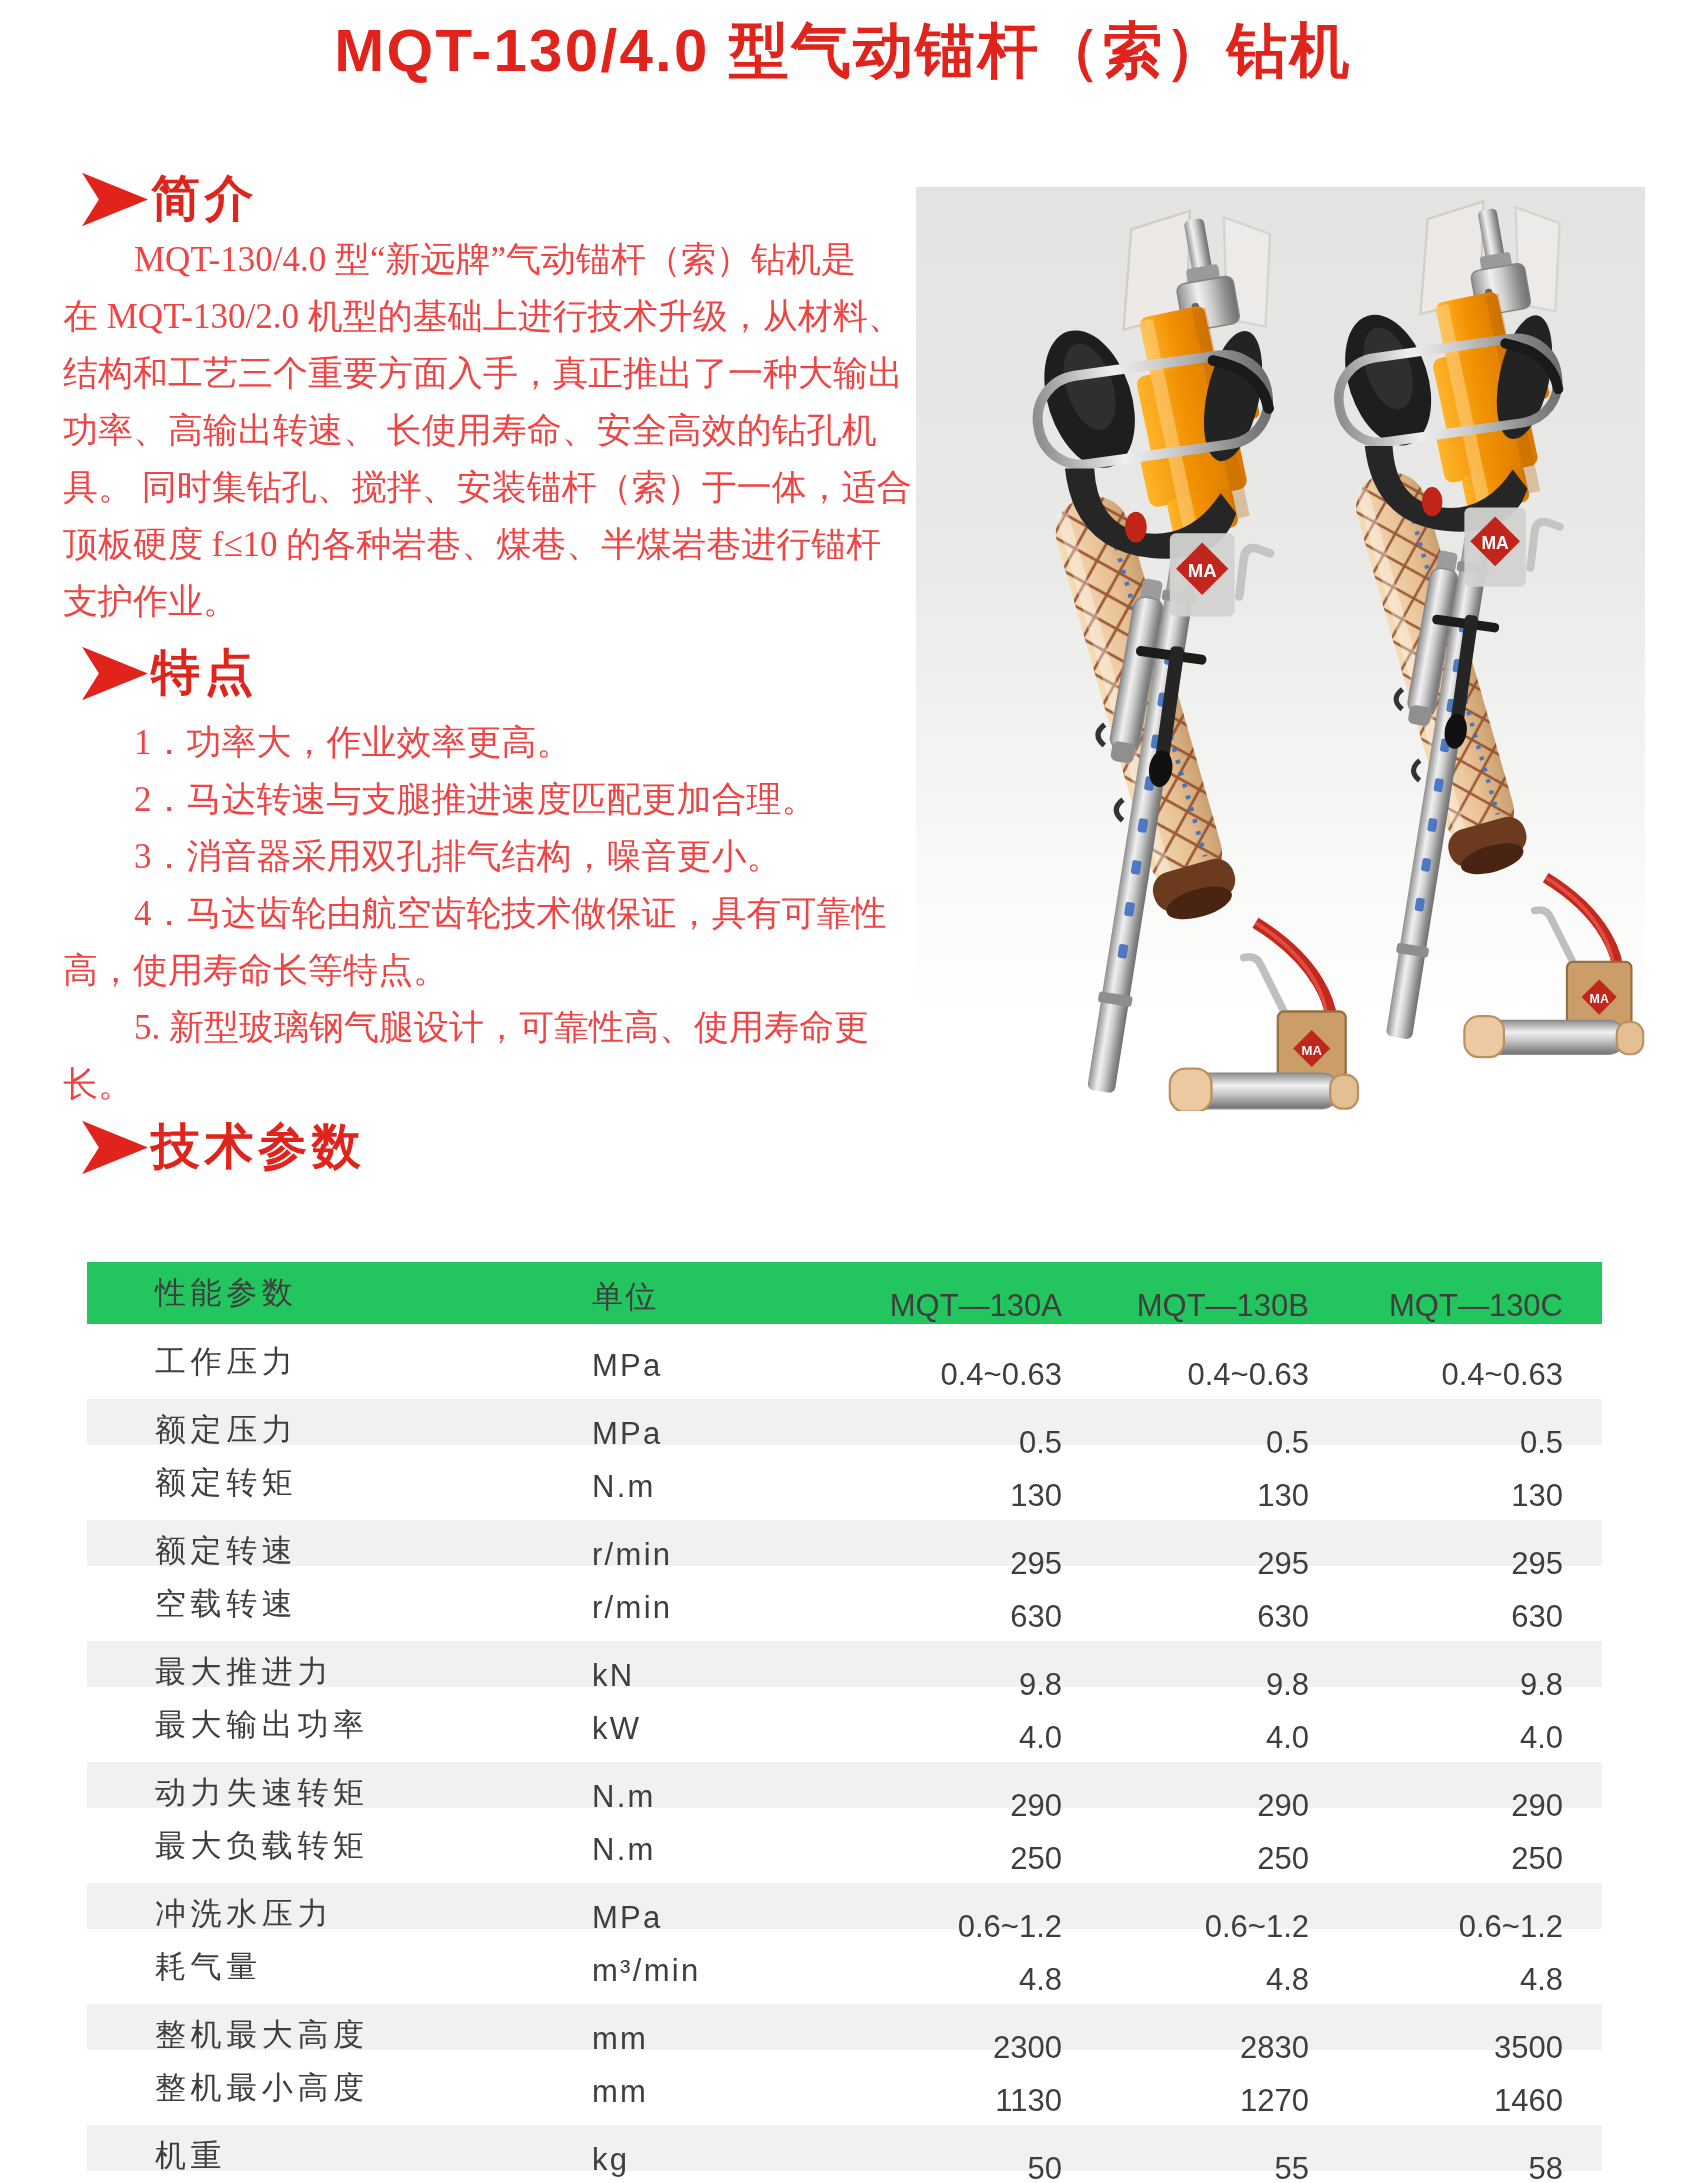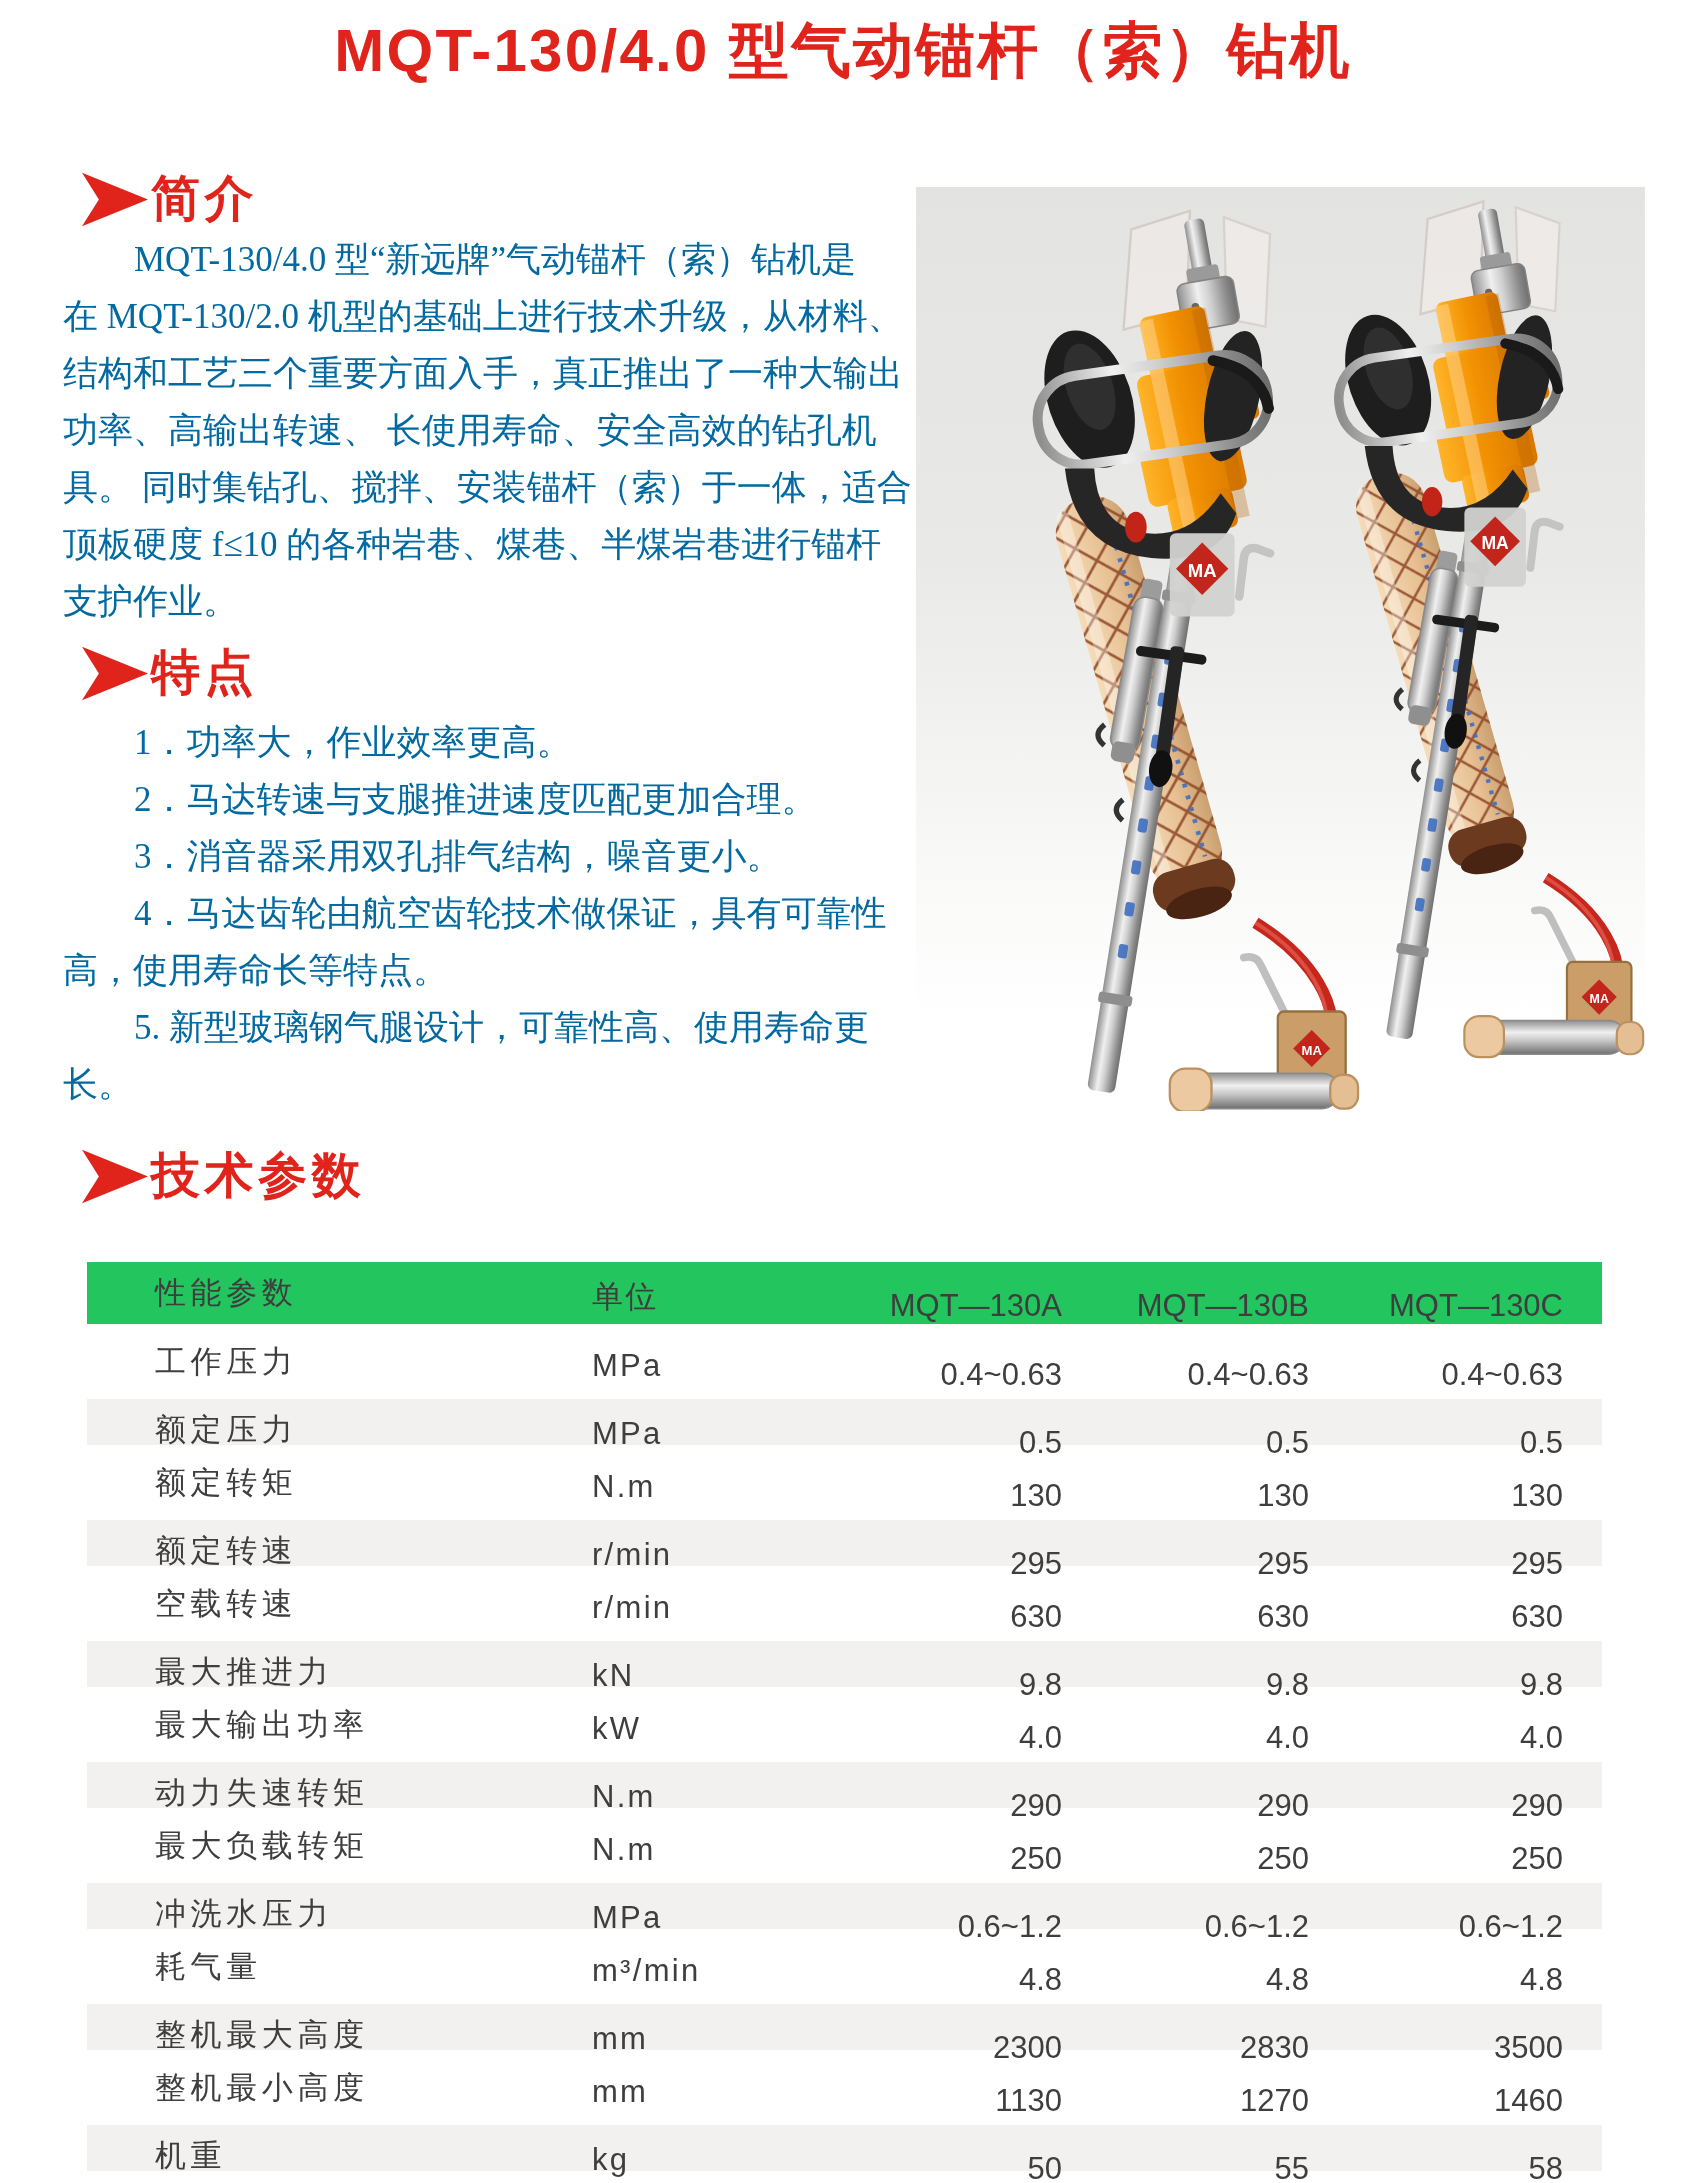--- a/index.html
+++ b/index.html
@@ -21,26 +21,26 @@
     position:absolute; left:82px;
     display:flex; align-items:center; gap:3px;
     color:#e0241c;
   }
   .section-head .arrow-icon { width:66px; height:57px; flex:0 0 auto; }
   .section-head .head-text {
     font-size:49px; font-weight:bold; letter-spacing:4.6px; white-space:nowrap;
   }
   #head-intro  { top:166px; }
   #head-feat   { top:640px;align-items:center; }
-  #head-specs  { top:1143px;justify-content:center; }
+  #head-specs  { top:1114px;justify-content:center; }
   
   .body-lines {
     position:absolute; left:63px; width:833px;
     font-family:"Liberation Serif","DejaVu Serif",serif;
-    font-size:35px; color:#0369a1;
+    font-size:35px; color:#ef4444;
   }
   .body-lines .text-line {
     height:57px; line-height:57px; white-space:nowrap;
   }
   #intro-lines { top:231px; }
   #feat-lines  { top:714px; }
   #feat-lines .text-line { height:57px; line-height:57px; }
   #intro-lines > div:nth-of-type(1) { text-indent:71px; }
   #feat-lines  > div { text-indent:71px; }
   #feat-lines  > div:nth-of-type(5),

